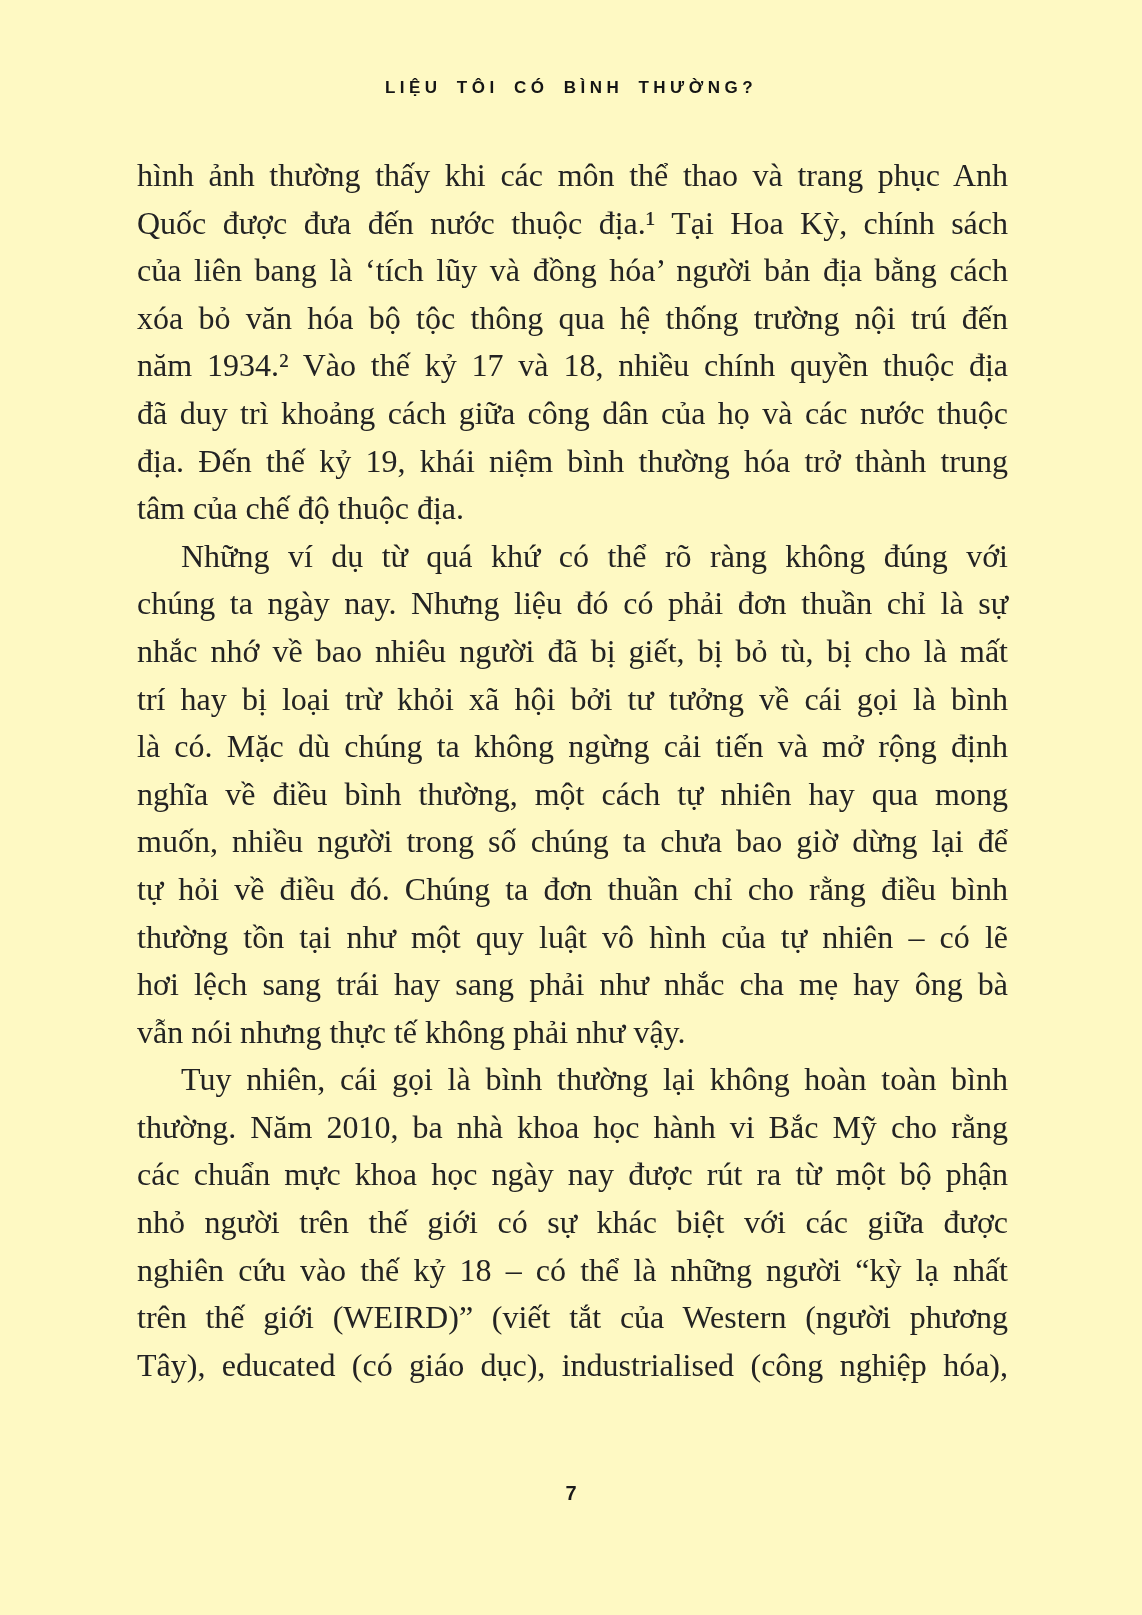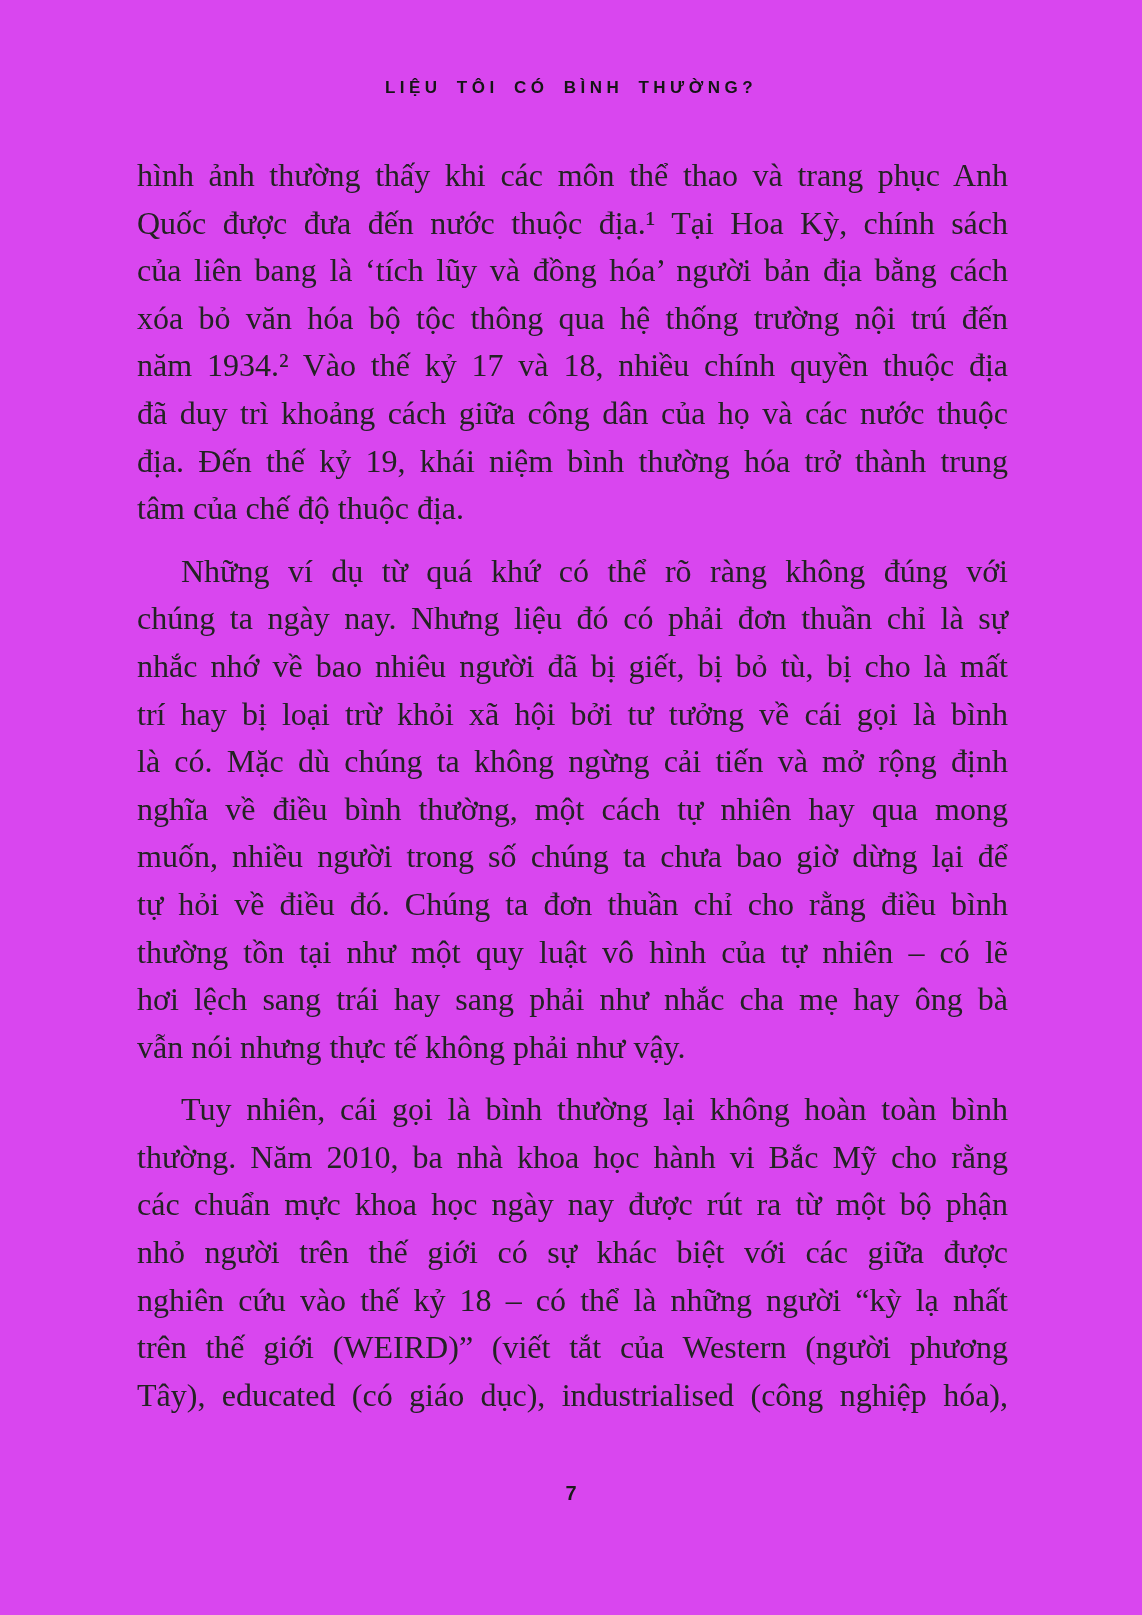--- a/index.html
+++ b/index.html
@@ -4,21 +4,21 @@
 <style>
   html, body {
     margin: 0;
     padding: 0;
     background: #ffffff;
   }
   .page {
     position: relative;
     width: 1142px;
     height: 1615px;
-    background: #d946ef;
+    background: #fef9c3;
     overflow: hidden;
     font-family: "Liberation Serif", serif;
     text-decoration: underline;
   }
   .running-head {
     position: absolute;
     top: 78px;
     left: 0;
     width: 100%;
     text-align: center;
@@ -42,21 +42,20 @@
   .line {
     text-align: justify;
     text-align-last: justify;
     white-space: normal;
   }
   .line.last {
     text-align-last: left;
   }
   .line.indent {
     text-indent: 44px;
-    margin-top: 15px;
   }
   .page-number {
     position: absolute;
     top: 1482px;
     left: 0;
     width: 100%;
     text-align: center;
     font-family: "Liberation Sans", sans-serif;
     font-weight: 700;
     font-size: 20px;

